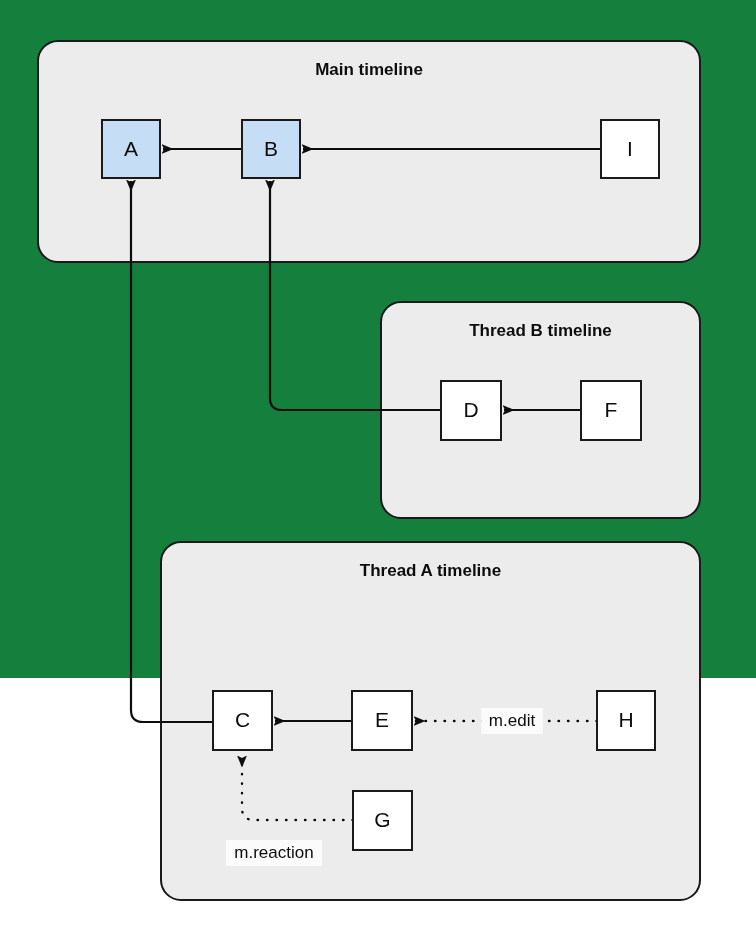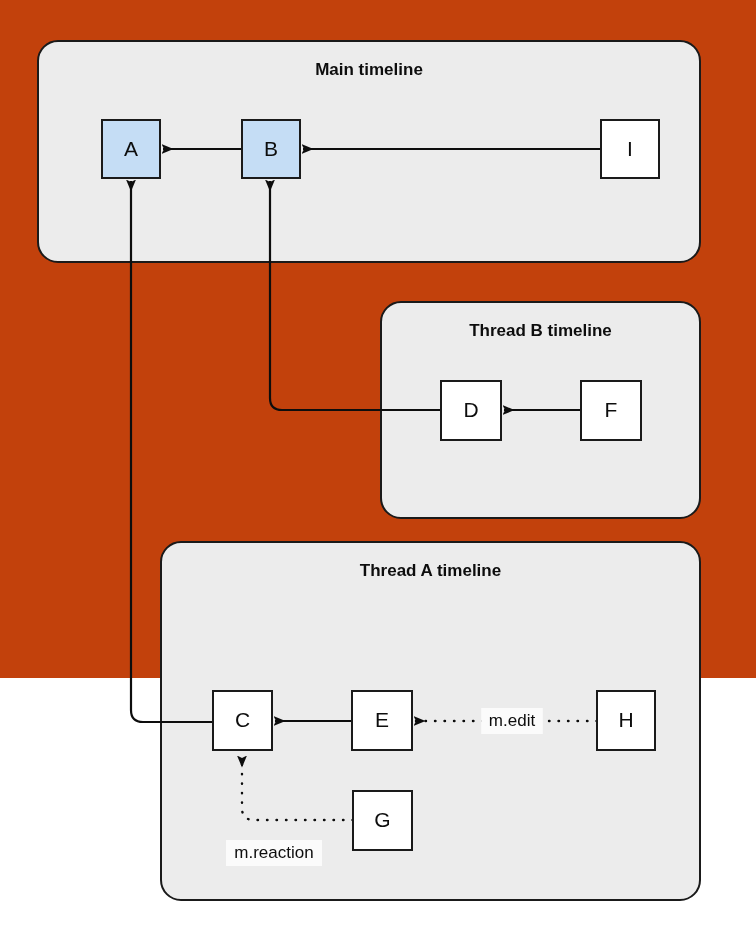--- a/index.html
+++ b/index.html
@@ -10,21 +10,21 @@
   body {
     width: 756px;
     height: 942px;
     font-family: "Liberation Sans", sans-serif;
     overflow: hidden;
   }
   #canvas {
     position: relative;
     width: 756px;
     height: 678px;
-    background: #c2410c;
+    background: #15803d;
   }
   svg#diagram {
     position: absolute;
     left: 0;
     top: 0;
     width: 756px;
     height: 942px;
   }
   .panel-rect {
     fill: #ececec;

